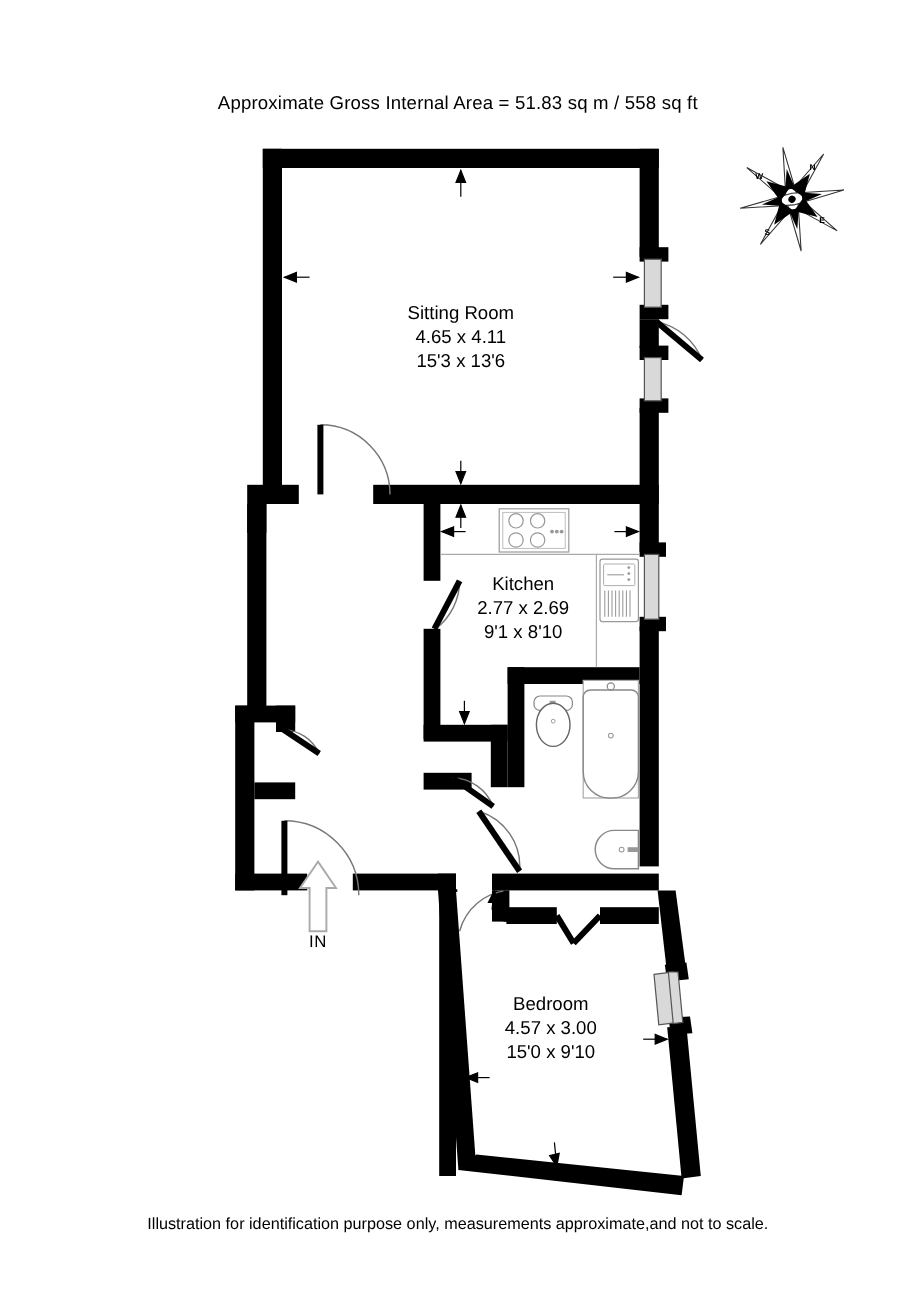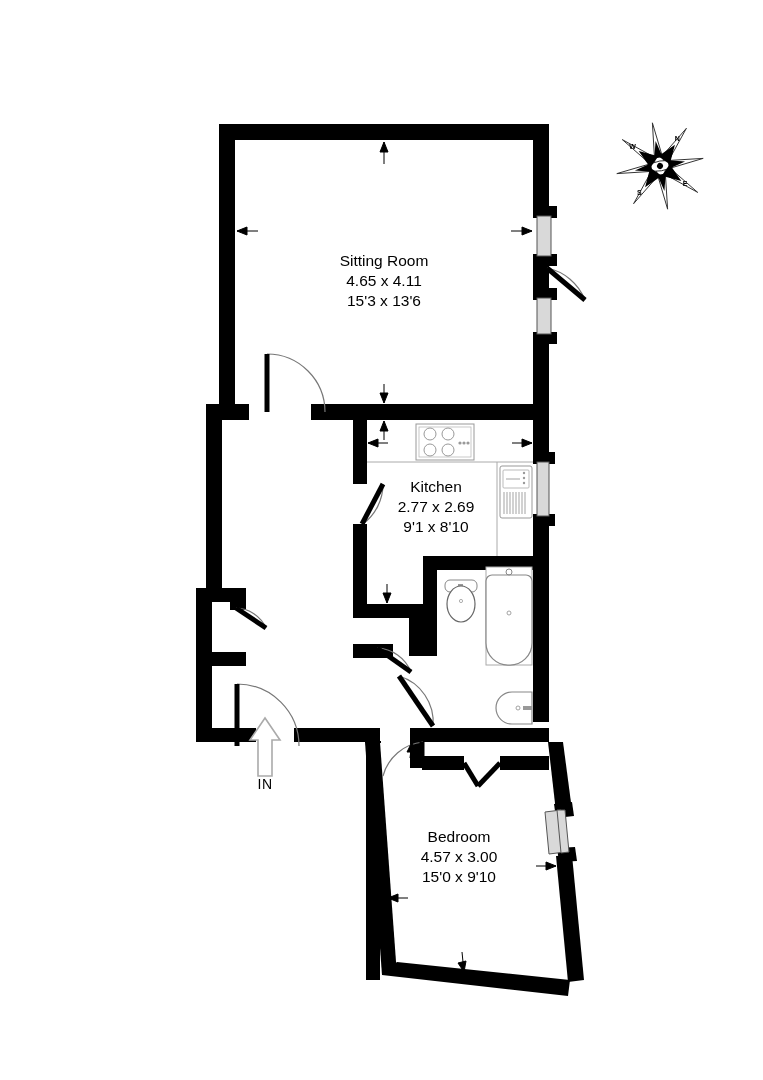--- a/index.html
+++ b/index.html
@@ -57,20 +57,21 @@
   text.room-name { font-size: 15.5px; }
   text.room-dim { font-size: 15.5px; }
   text.in-label { font-size: 14px; letter-spacing: 0.5px; }
   text.compass-letter { font-size: 7px; font-weight: bold; }
 </style>
 </head>
 <body>
 
 <div id="floorplan-page">
 
+  <div class="header-title">Approximate Gross Internal Area = 51.83 sq m / 558 sq ft</div>
 
   <svg class="plan" viewBox="0 0 763 1080" xmlns="http://www.w3.org/2000/svg">
 
     <g fill="#000000">
 
       <rect x="219" y="124" width="330" height="16"></rect>
 
       <rect x="219" y="124" width="16" height="290"></rect>
 
       <rect x="533" y="124" width="16" height="90"></rect>
@@ -337,14 +338,15 @@
       </g>
       <g>
         <text class="room-name" x="459" y="842" text-anchor="middle">Bedroom</text>
         <text class="room-dim" x="459" y="862" text-anchor="middle">4.57 x 3.00</text>
         <text class="room-dim" x="459" y="882" text-anchor="middle">15'0 x 9'10</text>
       </g>
     </g>
 
   </svg>
 
+  <div class="footer-note">Illustration for identification purpose only, measurements approximate,and not to scale.</div>
 
 </div>
 
 </body></html>

